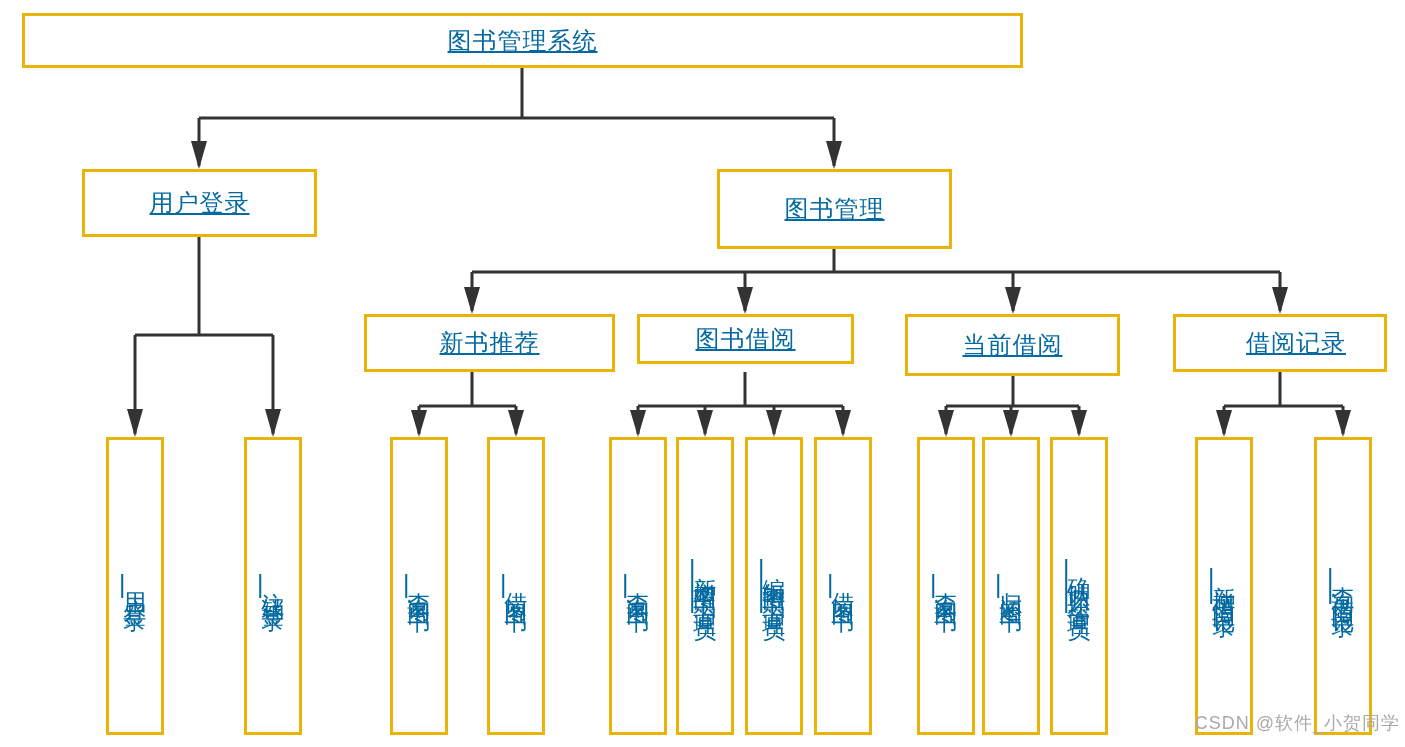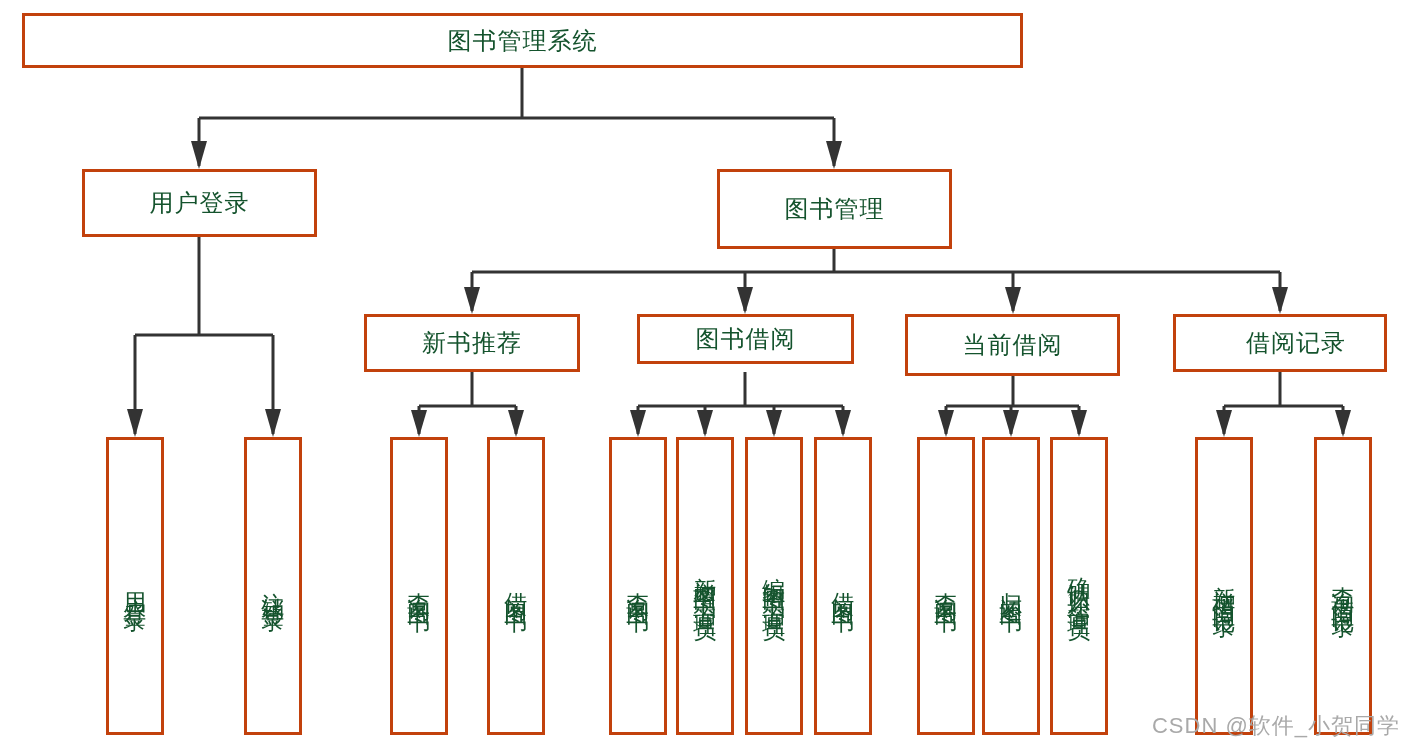--- a/index.html
+++ b/index.html
@@ -16,41 +16,42 @@
     left: 0; top: 0;
     width: 1405px; height: 747px;
     pointer-events: none;
   }
   .wires path { stroke: #333333; stroke-width: 3; fill: none; }
   .wires polygon { fill: #333333; stroke: none; }
   .box {
     position: absolute;
     box-sizing: border-box;
     background: #ffffff;
-    border: 3px solid #c2410c;
+    border: 3px solid #eab308;
     display: flex;
     align-items: center;
     justify-content: center;
-    color: #14532d;
+    color: #0369a1;
     font-size: 24px;
     letter-spacing: 1px;
     white-space: nowrap;
+    text-decoration: underline;
   }
   .vbox { font-size: 23px; letter-spacing: 0; }
   .vbox .vtext {
     writing-mode: vertical-rl;
     text-orientation: mixed;
     letter-spacing: 6px;
     line-height: 1.15;
   }
   .watermark {
     position: absolute;
     top: 711px;
     right: 5px;
-    font-size: 22px;
+    font-size: 18px;
     color: #a9a9a9;
     letter-spacing: 1px;
     z-index: 5;
     white-space: nowrap;
   }
 </style>
 </head>
 <body>
 
 <div class="stage">
@@ -109,21 +110,21 @@
     <span>图书管理系统</span>
   </div>
 
   <div class="box" style="left:82px; top:169px; width:235px; height:68px;">
     <span>用户登录</span>
   </div>
   <div class="box" style="left:717px; top:169px; width:235px; height:80px;">
     <span>图书管理</span>
   </div>
 
-  <div class="box" style="left:364px; top:314px; width:216px; height:58px;">
+  <div class="box" style="left:364px; top:314px; width:251px; height:58px;">
     <span>新书推荐</span>
   </div>
   <div class="box" style="left:637px; top:314px; width:217px; height:50px;">
     <span>图书借阅</span>
   </div>
   <div class="box" style="left:905px; top:314px; width:215px; height:62px;">
     <span>当前借阅</span>
   </div>
   <div class="box" style="left:1173px; top:314px; width:214px; height:58px;padding-left:32px;">
     <span>借阅记录</span>

